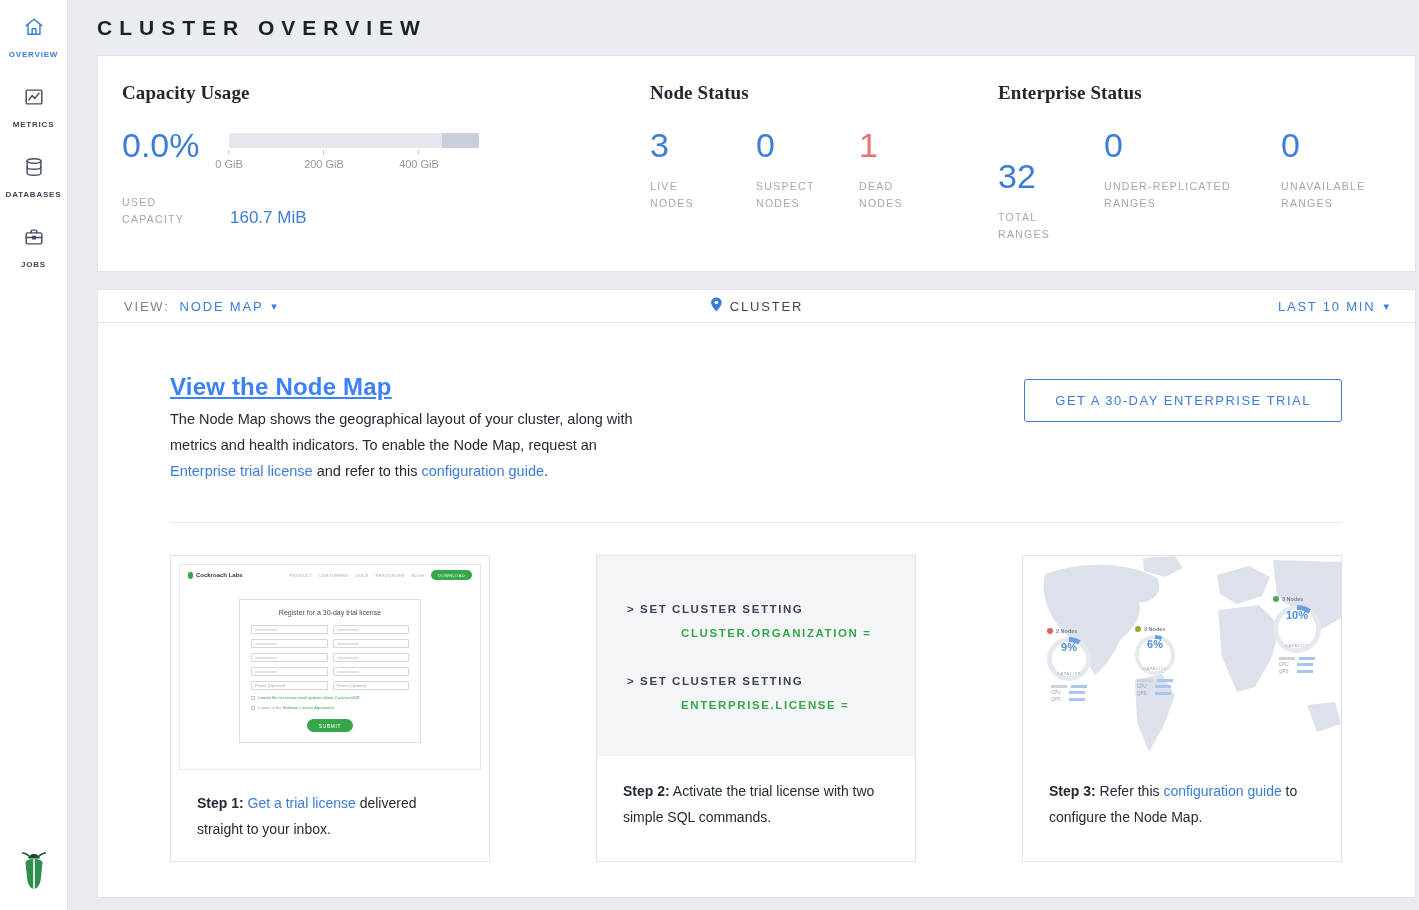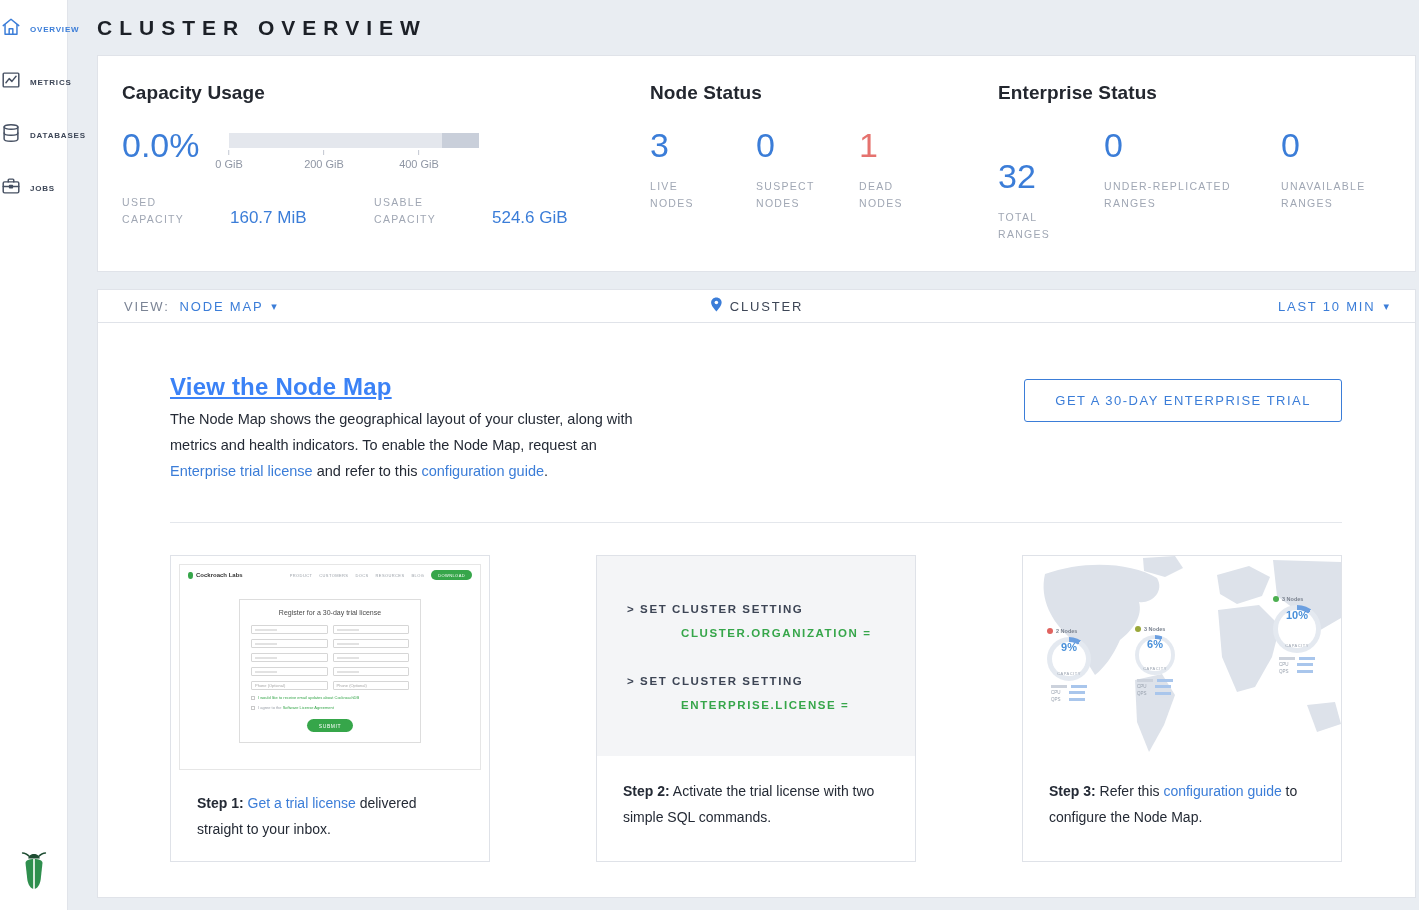--- a/index.html
+++ b/index.html
@@ -12,41 +12,41 @@
   }
   .app { display: flex; width: 1419px; height: 910px; }
 
   
   .sidebar {
     width: 68px; background: #fff; border-right: 1px solid #e1e4ea;
     display: flex; flex-direction: column; align-items: center;
     padding-top: 16px; position: relative; flex-shrink: 0;
   }
   .nav-item {
-    display: flex; flex-direction: row; align-items: center; gap: 8px;
+    display: flex; flex-direction: column; align-items: center; gap: 8px;
     margin-bottom: 27px; cursor: pointer; color: #465062; width: 100%;
   }
   .nav-item .nav-lbl {
     font-size: 8px; font-weight: 700; letter-spacing: 0.8px; color: #3d4657;
   }
   .nav-item.active { color: var(--accent, #3b7dd8); }
   .nav-item.active .nav-lbl { color: var(--accent, #3b7dd8); }
   .sidebar-logo { position: absolute; bottom: 14px; left: 50%; transform: translateX(-50%); }
 
   
   .content { flex: 1; padding: 0 8px 12px 29px; display: flex; flex-direction: column; }
   .page-title {
     height: 55px; display: flex; align-items: center;
     font-size: 21px; font-weight: 700; letter-spacing: 7px; color: #1c2027;
   }
   .card { background: #fff; border: 1px solid #e0e3e9; }
 
   
   .stats { display: flex; padding: 26px 24px 28px; }
-  .sec h3 { font-size: 19px; font-weight: 700; color: #23272f; margin-bottom: 24px; letter-spacing: 0.1px; }
+  .sec h3 { font-size: 19px; font-weight: 700; color: #23272f; margin-bottom: 24px; letter-spacing: 0.1px; font-family: Liberation Serif, serif; }
   .sec-cap { width: 528px; }
   .sec-nodes { width: 348px; }
   .sec-repl { flex: 1; }
   .bignum { font-size: 34px; font-weight: 400; color: var(--accent, #3b7dd8); line-height: 1; }
   .bignum.red { color: var(--danger, #e5726e); }
   .stat-label {
     font-size: 10.5px; letter-spacing: 1.3px; color: #a0a7b4; line-height: 17px;
     text-transform: uppercase; display: block;
   }
   .cap-top { display: flex; align-items: flex-start; }
@@ -225,24 +225,20 @@
               <span class="cap-tick" style="left:38%">200 GiB</span>
               <span class="cap-tick" style="left:76%">400 GiB</span>
             </div>
           </div>
         </div>
         <div class="cap-bottom">
           <div class="cap-metric">
             <span class="stat-label">USED CAPACITY</span>
             <span class="cap-val">160.7 MiB</span>
           </div>
-          <div class="cap-metric">
-            <span class="stat-label" style="width:96px">USABLE CAPACITY</span>
-            <span class="cap-val">524.6 GiB</span>
-          </div>
         </div>
       </div>
 
       <div class="sec sec-nodes">
         <h3>Node Status</h3>
         <div class="metric-row">
           <div class="metric">
             <div class="num-wrap"><span class="bignum">3</span></div>
             <span class="stat-label lblw-70">LIVE NODES</span>
           </div>

